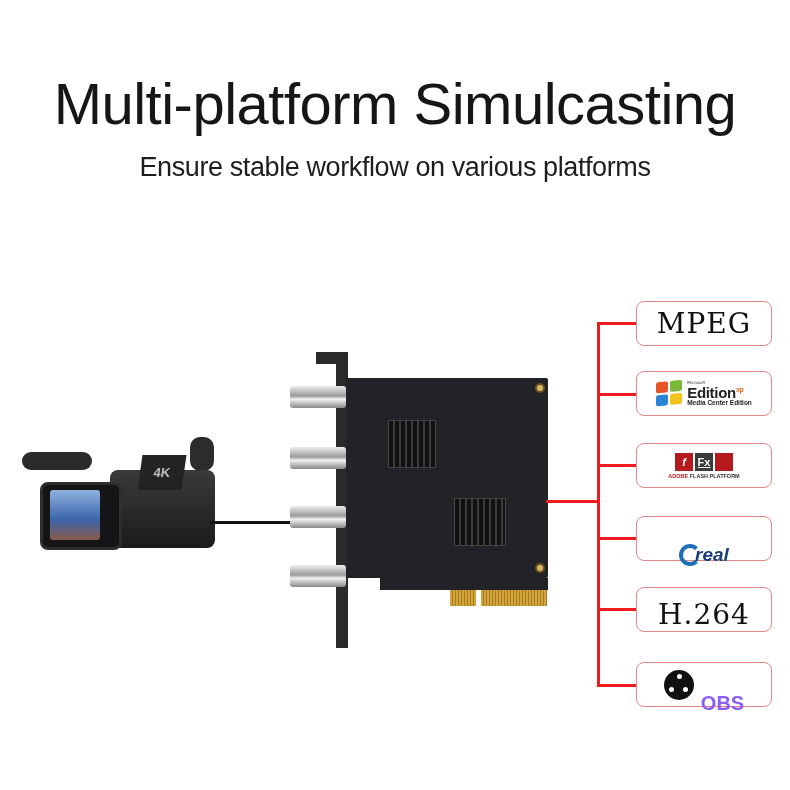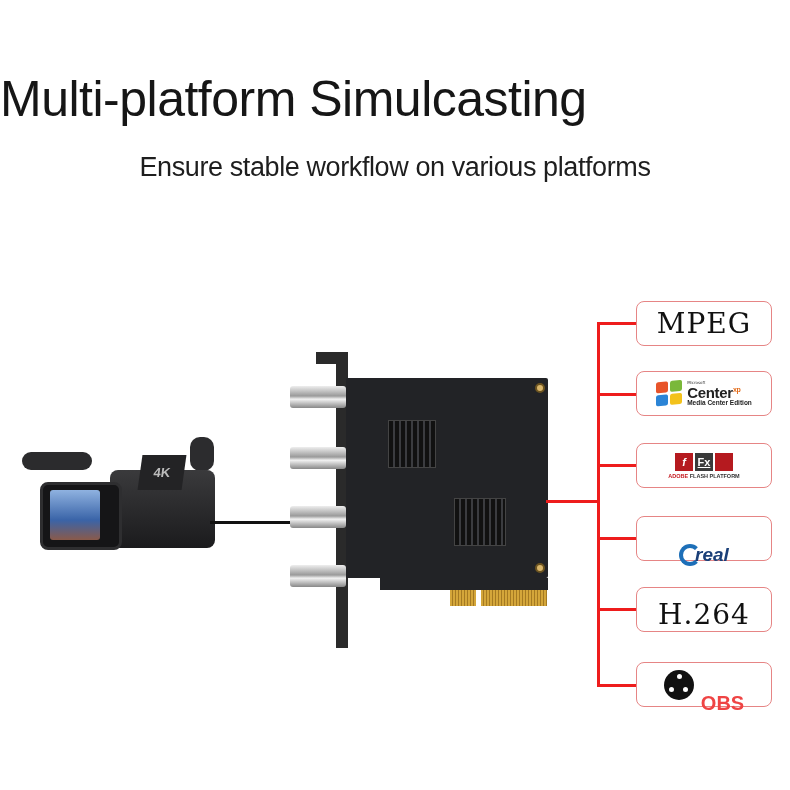--- a/index.html
+++ b/index.html
@@ -1,20 +1,20 @@
 <!DOCTYPE html>
 <html><head>
 <meta charset="utf-8">
 <style>
   * { box-sizing: border-box; margin: 0; padding: 0; }
   html, body { width: 790px; height: 790px; background: #ffffff; overflow: hidden; }
   body { position: relative; font-family: "DejaVu Sans", sans-serif; color: #1a1a1a; }
 
-  .title { position: absolute; top: 70px; left: 0; width: 790px; text-align: left;
-    font-family: "Liberation Sans", sans-serif; font-size: 50px; letter-spacing: -0.5px; color: #161616; }
+  .title { position: absolute; top: 70px; left: 0; width: 790px; text-align: center;
+    font-family: "Liberation Sans", sans-serif; font-size: 58px; letter-spacing: -0.5px; color: #161616; }
   .subtitle { position: absolute; top: 152px; left: 0; width: 790px; text-align: center;
     font-family: "Liberation Sans", sans-serif; font-size: 27px; letter-spacing: -0.4px; color: #1e1e1e; }
 
   .line { position: absolute; background: #ee1c1c; }
 
   .box { position: absolute; left: 636px; width: 136px; height: 45px; border: 1.5px solid #e68585;
     border-radius: 8px; background: #fff; display: flex; align-items: center; justify-content: center; }
   .box-text-serif { font-family: "DejaVu Serif", serif; font-size: 28px; color: #111; letter-spacing: 1px; }
 
   
@@ -34,21 +34,21 @@
   .adobe-label { font-family: "Liberation Sans", sans-serif; font-size: 5.5px; font-weight: bold; margin-top: 2px; color: #333; }
   .adobe-label b { color: #c4161c; }
 
   .real { display: flex; align-items: center; margin-top: 33px; }
   .real-c { width: 22px; height: 22px; border: 4px solid #1d6fb8; border-right-color: transparent; border-radius: 50%; margin-right: -6px; }
   .real-t { font-family: "Liberation Sans", sans-serif; font-weight: bold; font-style: italic; font-size: 19px; color: #1a3f78; }
 
   .obs { display: flex; align-items: center; gap: 7px; }
   .obs-logo { width: 30px; height: 30px; border-radius: 50%; background: #111; position: relative; }
   .obs-logo i { position: absolute; width: 9px; height: 9px; border-radius: 50%; background: #fff; border: 2px solid #111; }
-  .obs-t { font-family: "Liberation Sans", sans-serif; font-weight: bold; font-size: 20px; color: #ef4444; margin-top: 37px; }
+  .obs-t { font-family: "Liberation Sans", sans-serif; font-weight: bold; font-size: 20px; color: #8b5cf6; margin-top: 37px; }
 
   
   .bracket { position: absolute; left: 336px; top: 352px; width: 12px; height: 296px; background: #2a2a2a; }
   .bracket-top { position: absolute; left: 316px; top: 352px; width: 32px; height: 12px; background: #2a2a2a; }
   .pcb { position: absolute; left: 346px; top: 378px; width: 202px; height: 200px; background: #222326; border-radius: 2px; }
   .pcb-tail { position: absolute; left: 380px; top: 578px; width: 168px; height: 12px; background: #222326; }
   .gold { position: absolute; top: 590px; height: 16px; background: repeating-linear-gradient(90deg,#d4a63a 0 2px,#a57a22 2px 3px); }
   .sink { position: absolute; background: repeating-linear-gradient(90deg,#111 0 4px,#3b3c40 4px 6px); border: 1px solid #444; }
   .bnc { position: absolute; left: 290px; width: 56px; height: 22px; border-radius: 3px;
     background: linear-gradient(180deg,#eee,#9a9a9a 45%,#f2f2f2 60%,#888); }
@@ -113,21 +113,21 @@
 
 <div class="box" style="top:371px;">
   <div class="winlogo">
     <span style="left:0;top:0;background:#e8542a;"></span>
     <span style="left:14px;top:0;background:#7ab83a;"></span>
     <span style="left:0;top:13px;background:#2b84d6;"></span>
     <span style="left:14px;top:13px;background:#f3c21b;"></span>
   </div>
   <div class="win-txt">
     <span class="win-ms">Microsoft</span>
-    <span class="win-main"><span>Center</span><span class="win-xp">xp</span></span>
+    <span class="win-main"><span>Edition</span><span class="win-xp">xp</span></span>
     <span class="win-sub">Media Center Edition</span>
   </div>
 </div>
 
 <div class="box" style="top:443px;">
   <div class="adobe">
     <div class="adobe-icons">
       <span style="background:#b51a1f;font-style:italic;">f</span>
       <span style="background:#3a3a3a;text-decoration:underline;">Fx</span>
       <span style="background:#b51a1f;font-size:0;">▲</span>

